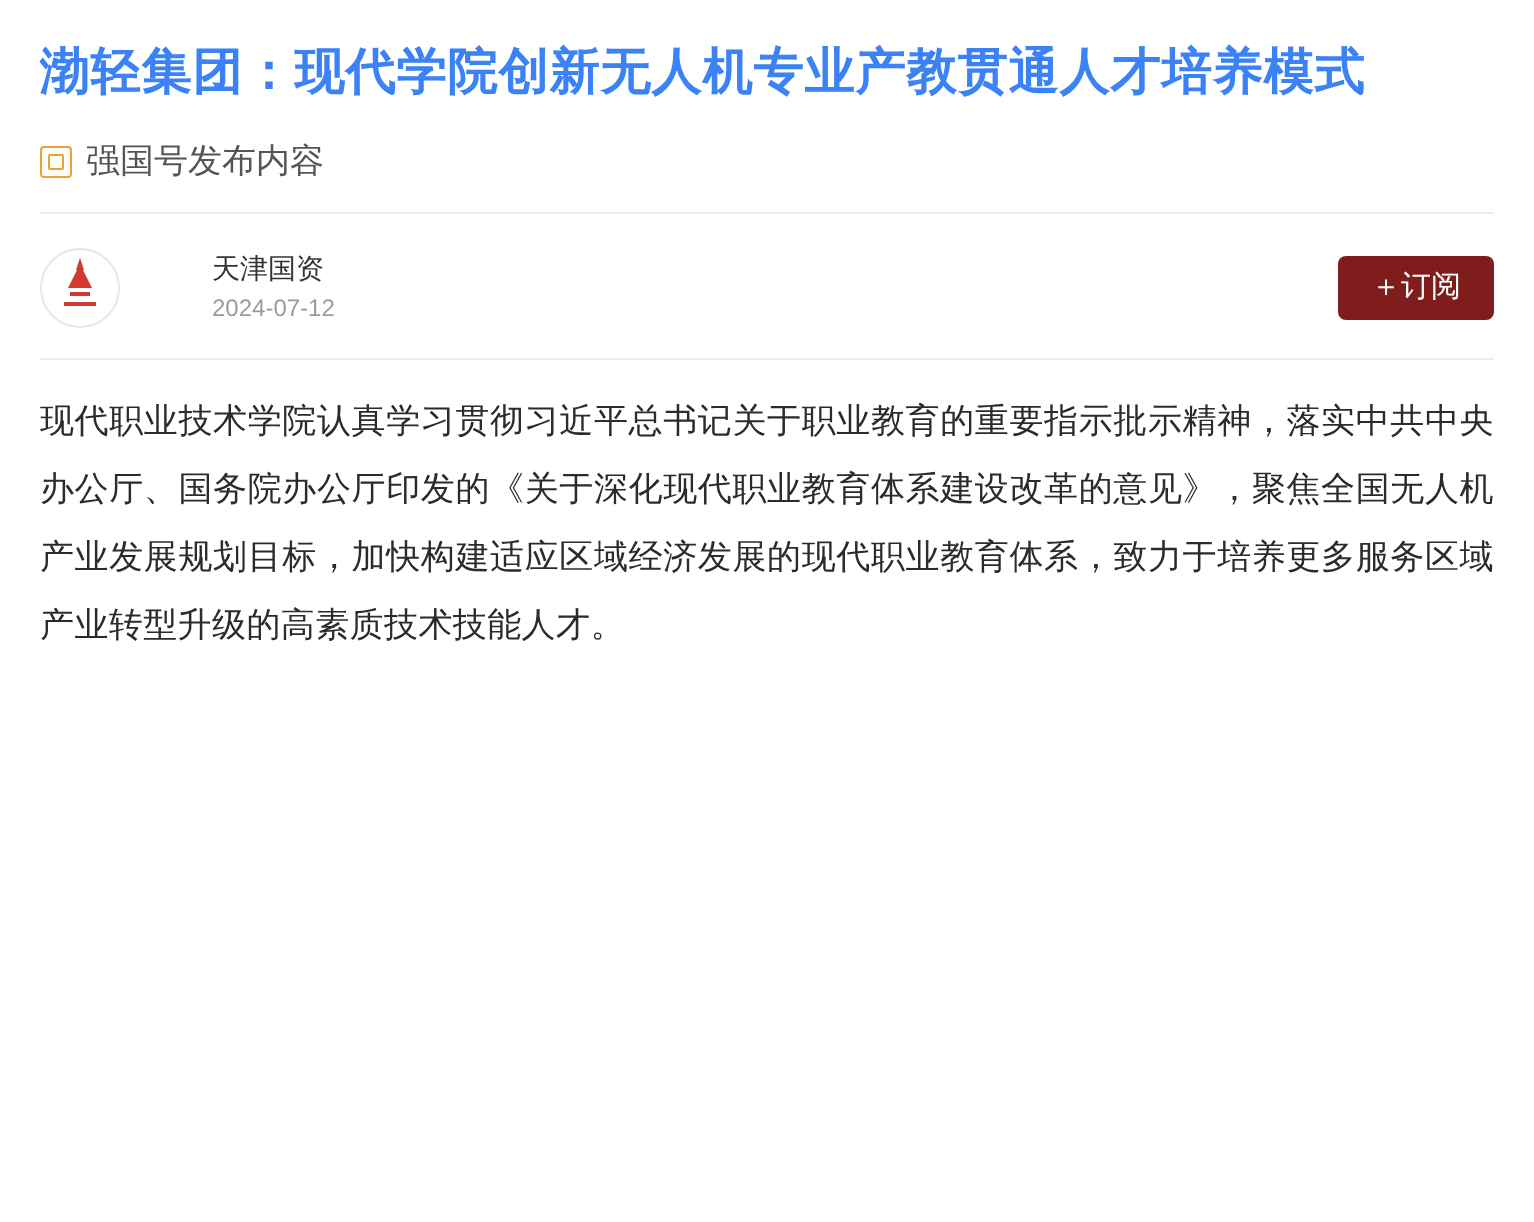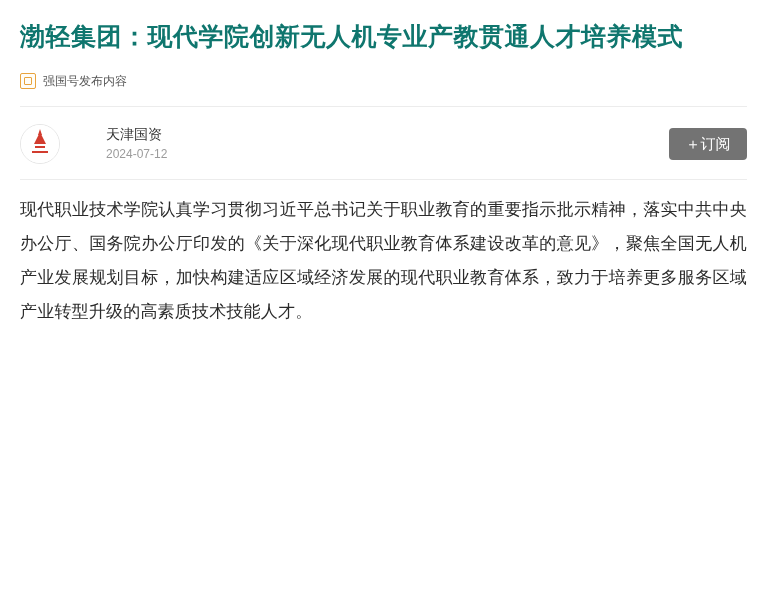--- a/index.html
+++ b/index.html
@@ -18,21 +18,21 @@
     width: 767px;
     height: 611px;
     box-sizing: border-box;
     padding: 0 20px;
     position: relative;
   }
   .article-title {
     font-size: 25px;
     line-height: 36px;
     font-weight: bold;
-    color: #0f766e;
+    color: #3b82f6;
     letter-spacing: 0.5px;
     padding-top: 18px;
     margin: 0;
   }
   .tag-row {
     display: flex;
     align-items: center;
     margin-top: 16px;
     height: 22px;
   }
@@ -52,21 +52,21 @@
     position: absolute;
     left: 3px;
     top: 3px;
     width: 8px;
     height: 8px;
     border: 1px solid #e8a33d;
     box-sizing: border-box;
     border-radius: 1px;
   }
   .tag-label {
-    font-size: 12px;
+    font-size: 17px;
     color: #555555;
     line-height: 18px;
   }
   .divider {
     height: 1px;
     background: #ececec;
     margin-top: 14px;
   }
   .byline {
     display: flex;
@@ -103,41 +103,40 @@
     line-height: 19px;
   }
   .pub-date {
     font-size: 12px;
     color: #9b9b9b;
     line-height: 17px;
     margin-top: 2px;
   }
   .subscribe-btn {
     margin-left: auto;
-    background: #737373;
+    background: #7f1d1d;
     color: #ffffff;
     font-size: 15px;
     border: none;
     border-radius: 4px;
     width: 78px;
     height: 32px;
     line-height: 32px;
     text-align: center;
     cursor: pointer;
     font-family: "Liberation Sans", sans-serif;
     padding: 0;
   }
   .body-divider {
     height: 1px;
     background: #ececec;
     margin-top: 4px;
   }
   .article-body {
     padding-top: 14px;
-    font-family: Liberation Mono, monospace;
   }
   .article-body p {
     font-size: 17px;
     line-height: 34px;
     color: #2b2b2b;
     margin: 0 0 16px 0;
     text-align: justify;
     letter-spacing: 0.2px;
   }
 </style>

